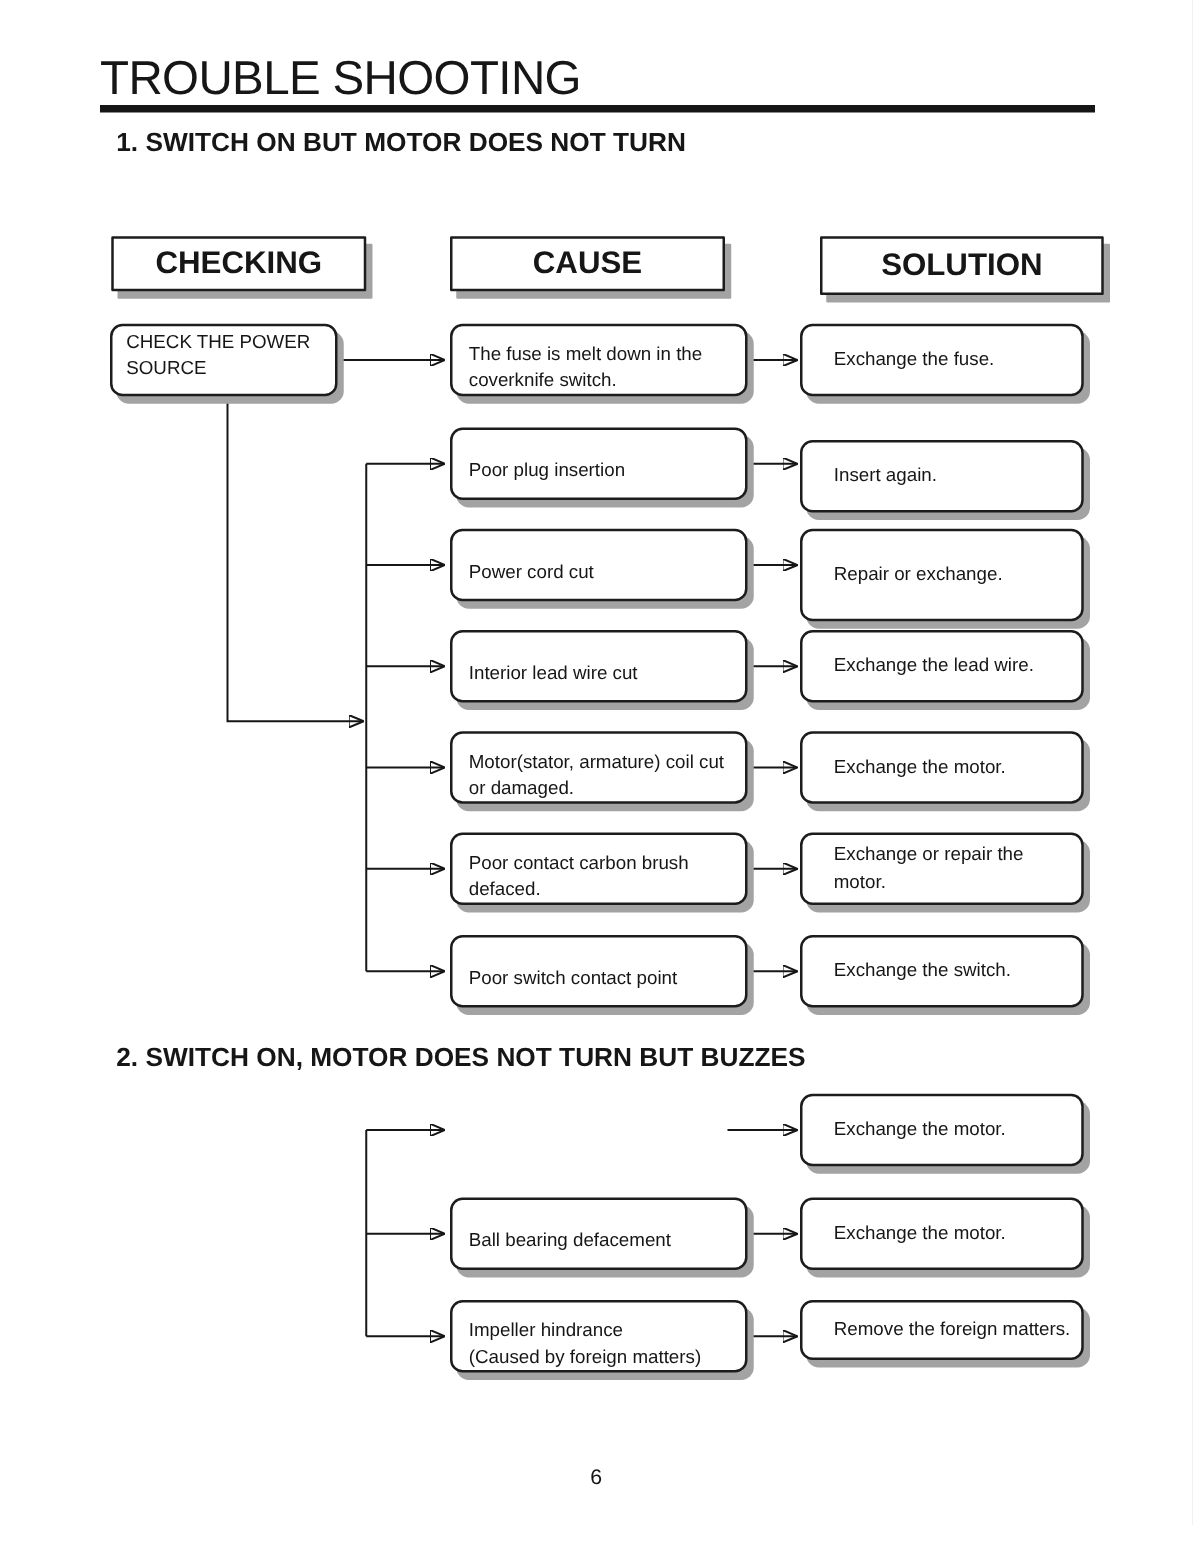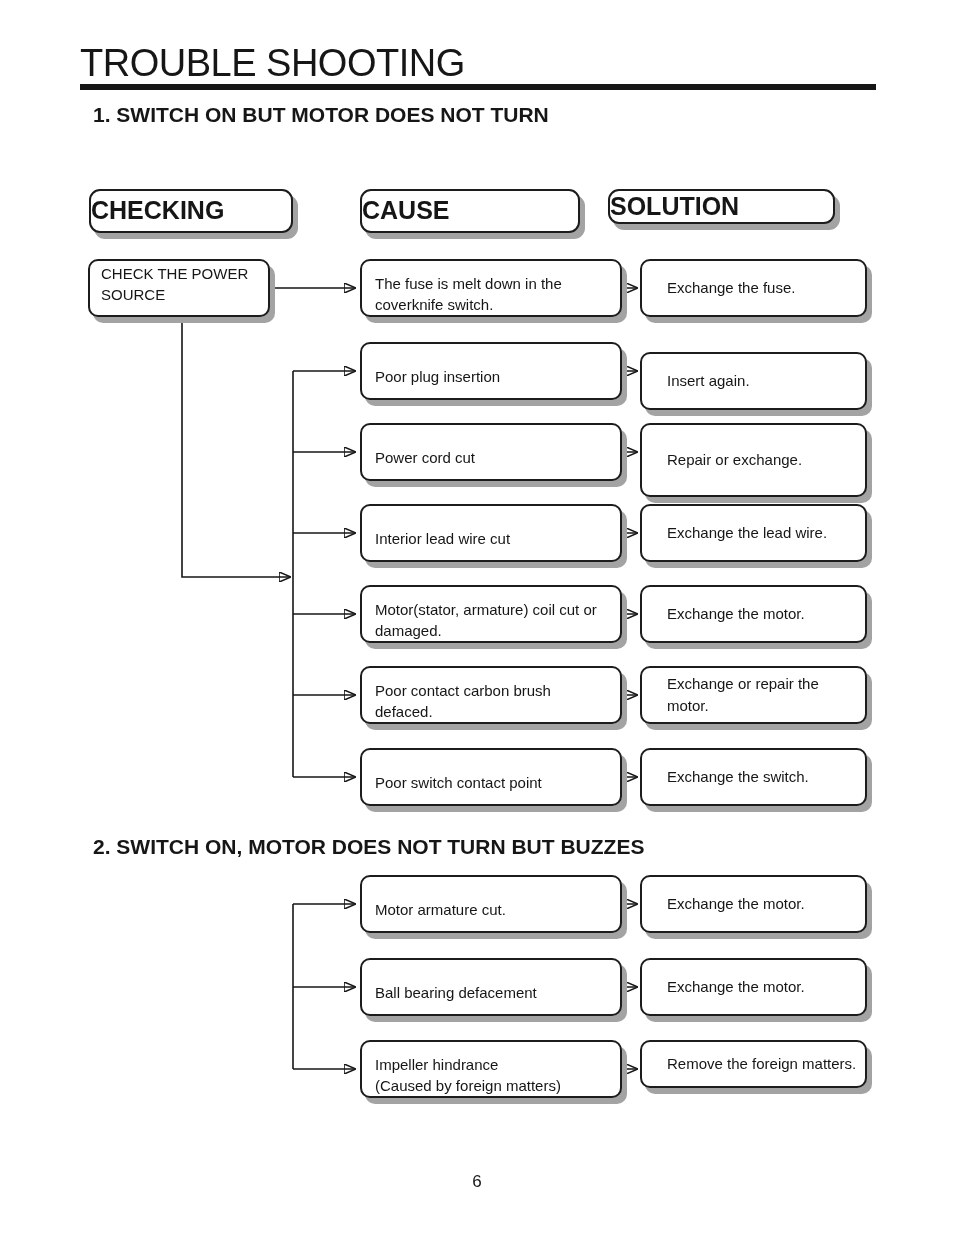--- a/index.html
+++ b/index.html
@@ -36,23 +36,23 @@
   .box{
     position:absolute;z-index:1;
     box-sizing:border-box;
     background:var(--paper);
     border:2px solid var(--border);
     border-radius:10px;
     box-shadow:5px 6px 0 var(--shadow);
     display:flex;align-items:center;
     font-size:15px;line-height:1.42;
   }
-  .hdr{justify-content:flex-start;font-size:25px;font-weight:bold;border-radius:11px;}
+  .hdr{justify-content:center;font-size:25px;font-weight:bold;border-radius:1px;}
   .chk{padding:4px 8px 12px 11px;}
-  .cause{left:360px;width:262px;padding:16px 8px 4px 13px;}
+  .cause{left:360px;width:238px;padding:16px 8px 4px 13px;}
   .sol{left:640px;width:227px;padding:3px 8px 4px 25px;}
   .txt{white-space:pre-line;}
   .pageno{
     position:absolute;left:0;top:1172px;width:954px;
     text-align:center;font-size:17px;
   }
 </style>
 </head>
 <body>
 
@@ -101,21 +101,21 @@
     <line x1="582" y1="987" x2="637" y2="987" marker-end="url(#ah)"></line>
     <line x1="582" y1="1069" x2="637" y2="1069" marker-end="url(#ah)"></line>
   </svg>
 
   <div class="box hdr" style="left:89px;top:189px;width:204px;height:44px">
     <span class="txt">CHECKING</span>
   </div>
   <div class="box hdr" style="left:360px;top:189px;width:220px;height:44px">
     <span class="txt">CAUSE</span>
   </div>
-  <div class="box hdr" style="left:608px;top:189px;width:227px;height:35px">
+  <div class="box hdr" style="left:656px;top:189px;width:227px;height:47px">
     <span class="txt">SOLUTION</span>
   </div>
 
   <div class="box chk" style="left:88px;top:259px;width:182px;height:58px">
     <span class="txt">CHECK THE POWER SOURCE</span>
   </div>
 
   <div class="box cause" style="top:259px;height:58px">
     <span class="txt">The fuse is melt down in the coverknife switch.</span>
   </div>
@@ -160,23 +160,20 @@
 
   <div class="box cause" style="top:748px;height:58px">
     <span class="txt">Poor switch contact point</span>
   </div>
   <div class="box sol" style="top:748px;height:58px">
     <span class="txt">Exchange the switch.</span>
   </div>
 
   <div class="sec-h" style="top:834px">2. SWITCH ON, MOTOR DOES NOT TURN BUT BUZZES</div>
 
-  <div class="box cause" style="top:875px;height:58px">
-    <span class="txt">Motor armature cut.</span>
-  </div>
   <div class="box sol" style="top:875px;height:58px">
     <span class="txt">Exchange the motor.</span>
   </div>
 
   <div class="box cause" style="top:958px;height:58px">
     <span class="txt">Ball bearing defacement</span>
   </div>
   <div class="box sol" style="top:958px;height:58px">
     <span class="txt">Exchange the motor.</span>
   </div>

